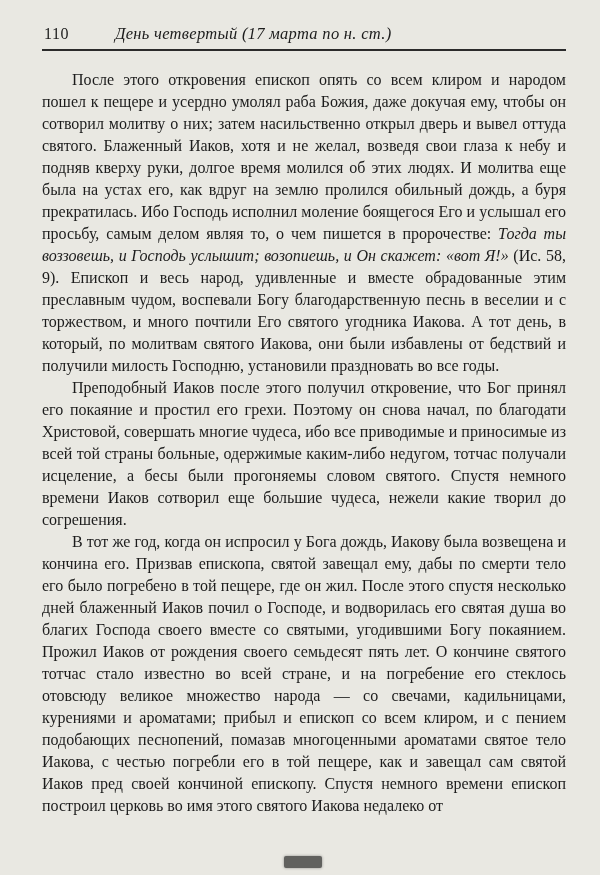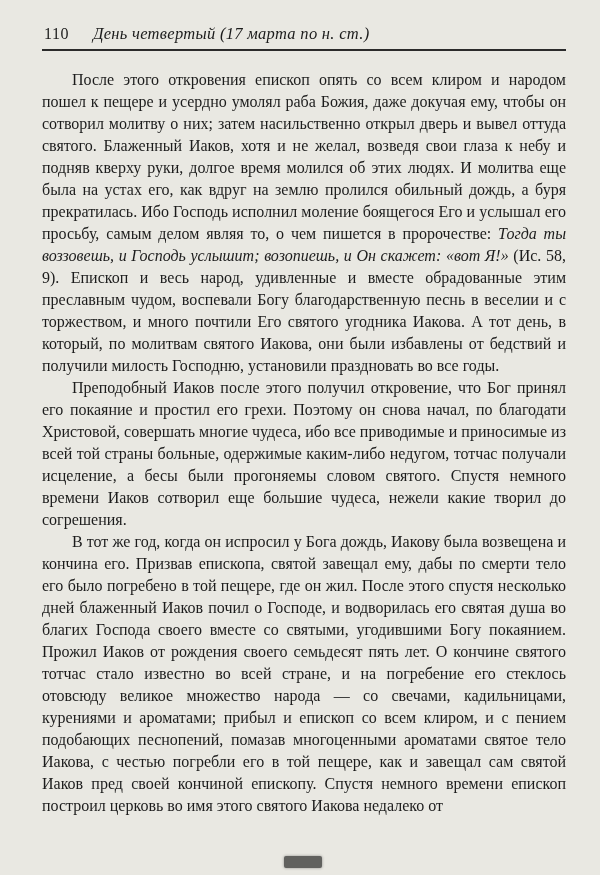--- a/index.html
+++ b/index.html
@@ -21,21 +21,21 @@
   }
   .page-num {
     font-size: 16px;
     letter-spacing: 0.5px;
     flex: 0 0 auto;
   }
   .header-title {
     font-style: italic;
     font-size: 16.5px;
     letter-spacing: 0.3px;
-    margin-left: 24px;
+    margin-left: 46px;
     white-space: nowrap;
   }
   .rule {
     height: 0;
     border-top: 2px solid #2b2b2b;
     margin: 5px 34px 0 42px;
   }
   .body-text {
     padding: 18px 34px 0 42px;
     font-size: 16px;

